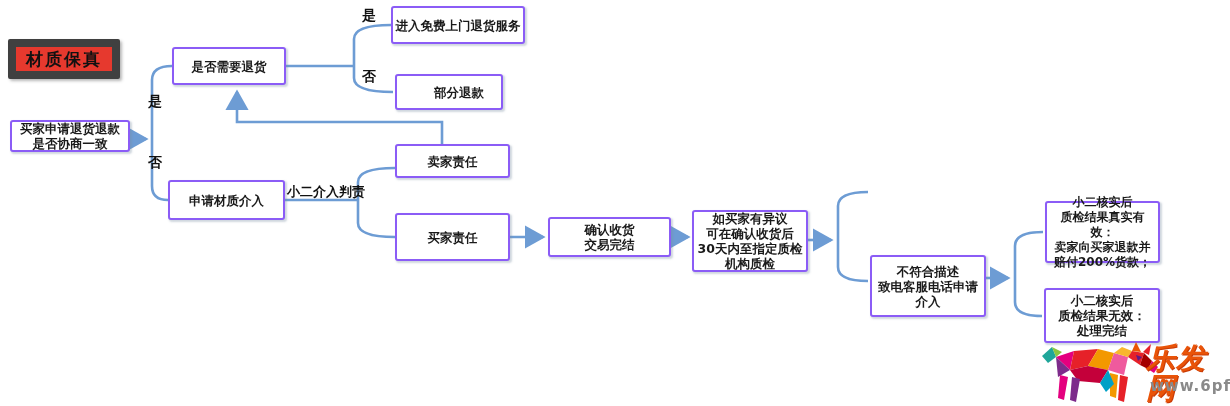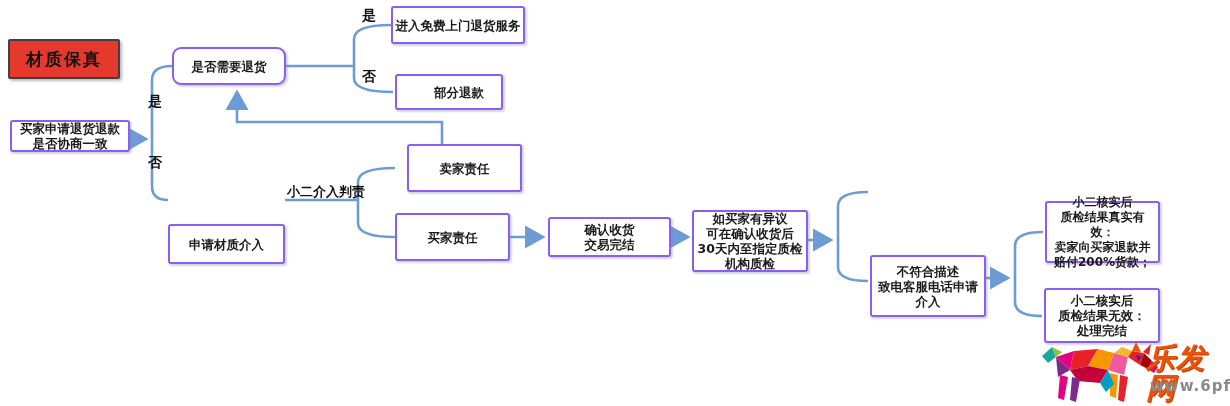--- a/index.html
+++ b/index.html
@@ -9,21 +9,21 @@
   }
   .node{
     position:absolute;display:flex;align-items:center;justify-content:center;
     text-align:center;background:#ffffff;border:2px solid #8b5cf6;border-radius:3px;
     font-size:12.5px;font-weight:bold;color:#1a1a1a;line-height:15px;
     white-space:pre-line;box-shadow:1.5px 1.5px 2px rgba(120,140,160,.35);
     box-sizing:border-box;padding:1px 2px;
   }
   .title-box{
     position:absolute;display:flex;align-items:center;justify-content:center;
-    background:#E6392E;border:2px solid #404040;border-radius:2px;
+    background:#E6392E;border:8px solid #404040;border-radius:2px;
     font-size:17px;font-weight:bold;color:#111;letter-spacing:2px;
     box-shadow:2px 2px 3px rgba(100,100,100,.45);box-sizing:border-box;
   }
   .edge-label{
     position:absolute;font-size:14px;font-weight:bold;color:#111;line-height:16px;
   }
   #wires{position:absolute;left:0;top:0;}
   .logo-cn{
     position:absolute;font-size:29px;font-weight:bold;font-style:italic;
     color:#E95409;letter-spacing:1px;line-height:30px;
@@ -66,29 +66,29 @@
 
     <path d="M986,278 L1008,278" stroke="#6D9CD4" stroke-width="2.6" fill="none" marker-end="url(#arrR)"></path>
     <path d="M1043,232 Q1015,232 1015,246 L1015,302 Q1015,316 1042,316" stroke="#6D9CD4" stroke-width="2.6" fill="none"></path>
   </svg>
 
   <div class="title-box" style="left:8px;top:39px;width:112px;height:40px;">材质保真</div>
 
   <div class="node" style="left:10px;top:120px;width:120px;height:32px;">买家申请退货退款
 是否协商一致</div>
 
-  <div class="node" style="left:172px;top:47px;width:114px;height:38px;border-radius:9px;">是否需要退货</div>
+  <div class="node" style="left:172px;top:47px;width:114px;height:38px;">是否需要退货</div>
 
   <div class="node" style="left:391px;top:6px;width:134px;height:38px;">进入免费上门退货服务</div>
 
   <div class="node" style="left:395px;top:74px;width:108px;height:36px;padding-left:22px;">部分退款</div>
 
-  <div class="node" style="left:168px;top:180px;width:117px;height:40px;margin-top:44px;">申请材质介入</div>
+  <div class="node" style="left:168px;top:180px;width:117px;height:40px;">申请材质介入</div>
 
-  <div class="node" style="left:395px;top:144px;width:115px;height:48px;margin-left:12px;">卖家责任</div>
+  <div class="node" style="left:395px;top:144px;width:115px;height:34px;">卖家责任</div>
 
   <div class="node" style="left:395px;top:213px;width:115px;height:48px;">买家责任</div>
 
   <div class="node" style="left:548px;top:217px;width:123px;height:40px;text-align:right;">确认收货
 交易完结</div>
 
   <div class="node" style="left:692px;top:210px;width:116px;height:62px;">如买家有异议
 可在确认收货后
 30天内至指定质检
 机构质检</div>

